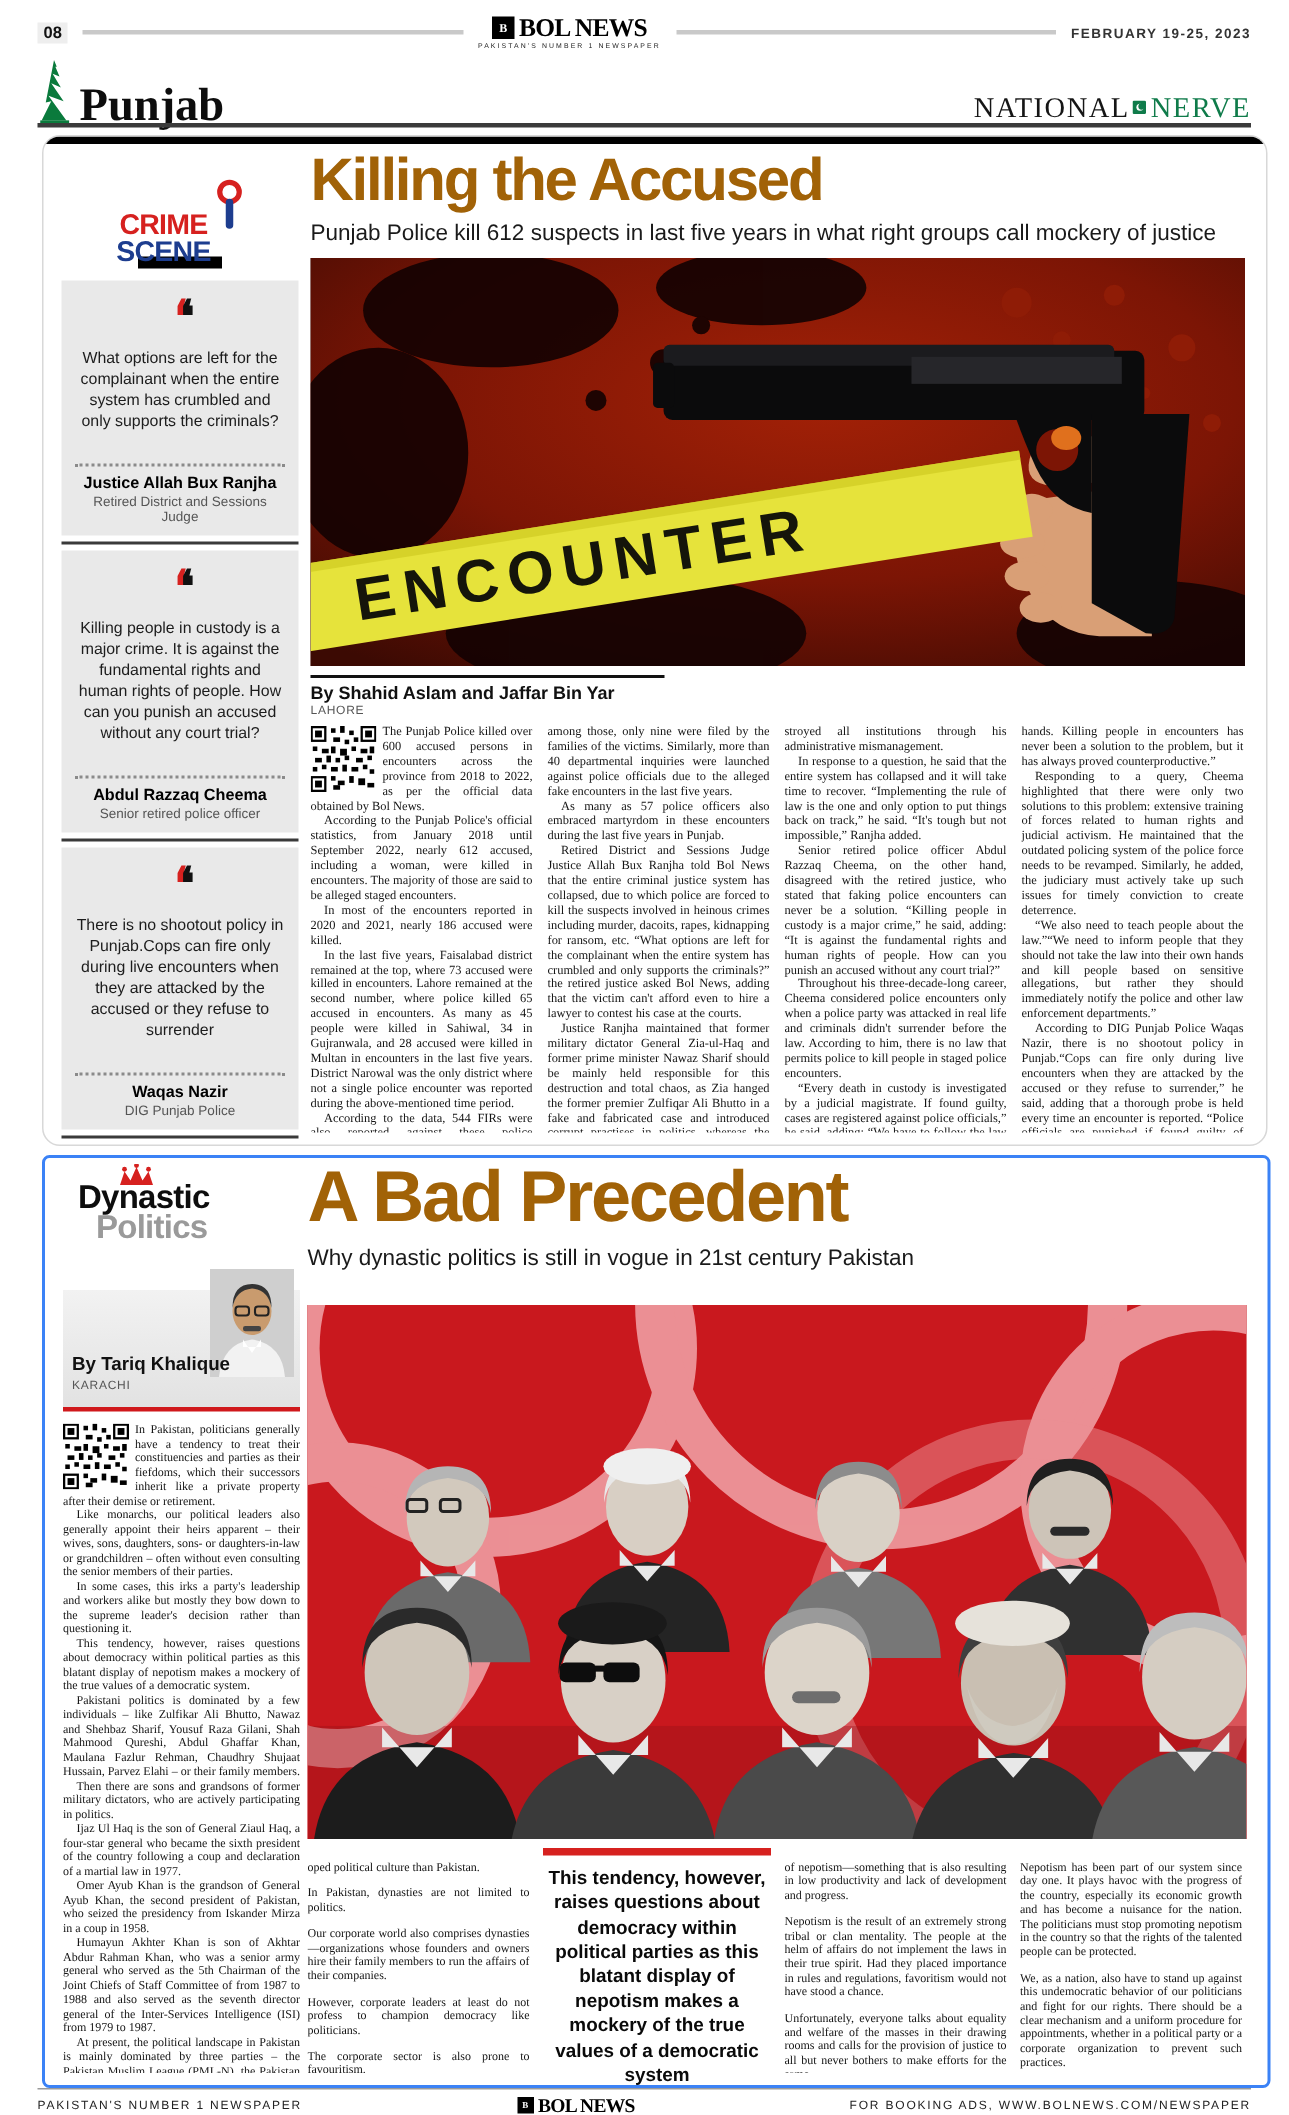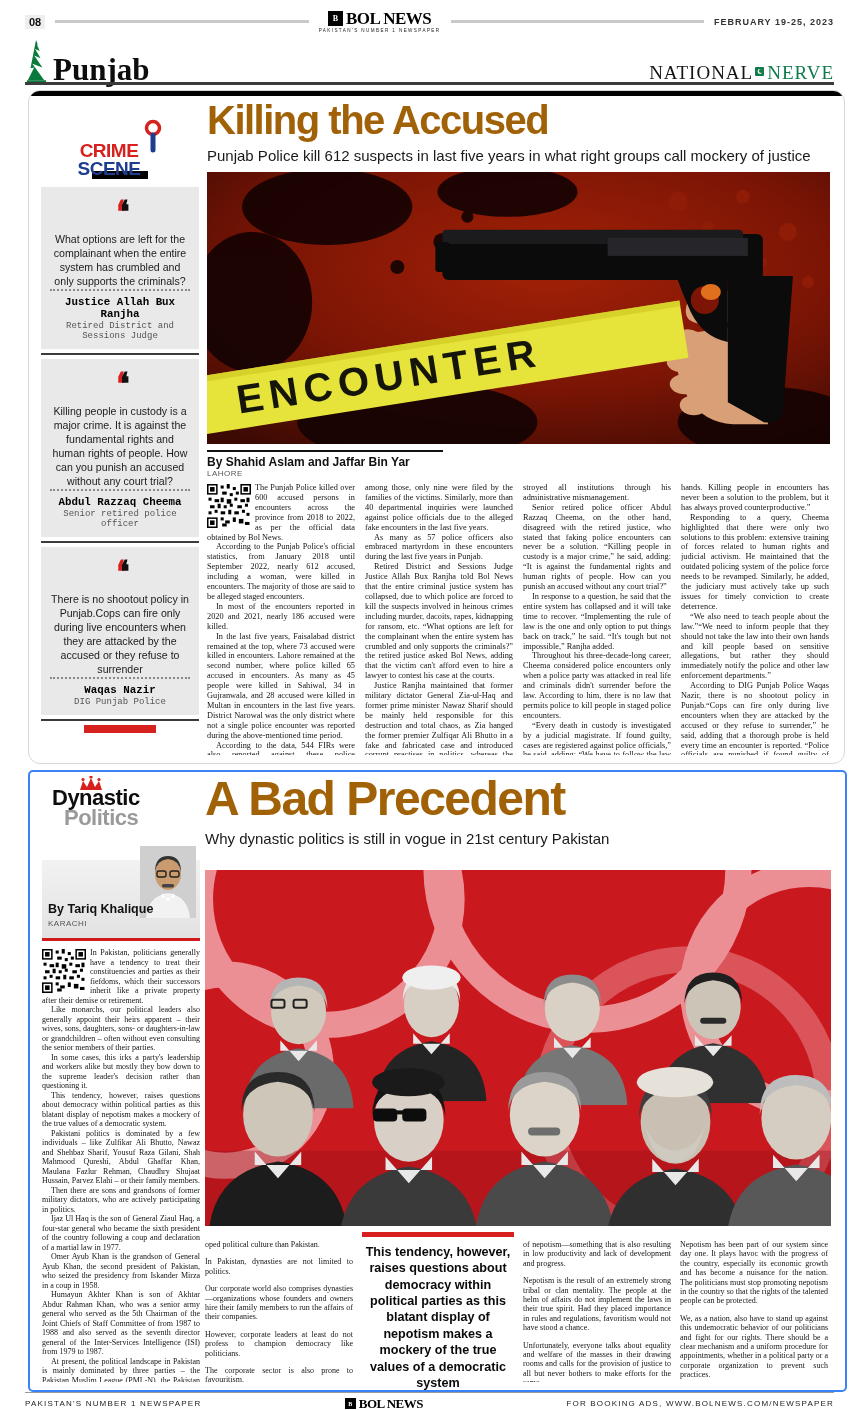--- a/index.html
+++ b/index.html
@@ -31,21 +31,21 @@
   .cs-words{text-align:center;line-height:.95;font-weight:900;font-size:19px;letter-spacing:-.5px;margin-top:48px;}
   .cs-crime{color:#d6211f;}
   .cs-scene{color:#1d3d8f;}
   .cs-minibar{width:56px;height:8px;background:#000;margin:4px auto 8px;}
   .qbox-wrap{border-bottom:2px solid #3a3a3a;margin-bottom:4px;padding-bottom:4px;}
   .qbox{background:#e9e9e9;padding:10px 9px 8px;text-align:center;}
   .qmark{font-size:30px;line-height:1;font-weight:900;letter-spacing:-6px;}
   .qmark .qr1{color:#d6211f;}
   .qmark .qr2{color:#111;}
   .qtext{font-size:10.6px;line-height:1.32;color:#1c1c1c;margin-top:6px;}
-  .qsep{border-top:2px dotted #8a8a8a;margin-top:0;padding-top:5px;font-family:Liberation Mono, monospace;}
+  .qsep{border-top:2px dotted #8a8a8a;margin-top:20px;padding-top:5px;}
   .qname{font-weight:bold;font-size:10.8px;color:#000;}
   .qtitle{font-size:9px;color:#555;margin-top:1px;}
   .redbar{width:72px;height:8px;background:#d6211f;margin:2px auto 0;}
 
   .a1main{position:absolute;left:178px;top:8px;right:14px;}
   .hl{font-weight:700;font-size:40px;letter-spacing:-1.5px;line-height:1.05;color:#a16207;}
   .hl2{font-size:48px;}
   .subhl{font-size:15px;color:#1a1a1a;margin-top:6px;}
   .photo{position:relative;margin-top:8px;width:100%;height:272px;overflow:hidden;background:#400a04;}
   .byline-blk{margin-top:6px;border-top:2px solid #111;width:236px;padding-top:3px;}
@@ -307,22 +307,22 @@
           <span><p>The Punjab Police killed over 600 accused persons in encounters across the province from 2018 to 2022, as per the official data obtained by Bol News.</p><p>According to the Punjab Police's official statistics, from January 2018 until September 2022, nearly 612 accused, including a woman, were killed in encounters. The majority of those are said to be alleged staged encounters.</p><p>In most of the encounters reported in 2020 and 2021, nearly 186 accused were killed.</p><p>In the last five years, Faisalabad district remained at the top, where 73 accused were killed in encounters. Lahore remained at the second number, where police killed 65 accused in encounters. As many as 45 people were killed in Sahiwal, 34 in Gujranwala, and 28 accused were killed in Multan in encounters in the last five years. District Narowal was the only district where not a single police encounter was reported during the above-mentioned time period.</p><p>According to the data, 544 FIRs were also reported against these police encounters, and</p></span>
         </div>
         <div class="ncol">
             <p>among those, only nine were filed by the families of the victims. Similarly, more than 40 departmental inquiries were launched against police officials due to the alleged fake encounters in the last five years.</p>
             <p>As many as 57 police officers also embraced martyrdom in these encounters during the last five years in Punjab.</p>
             <p>Retired District and Sessions Judge Justice Allah Bux Ranjha told Bol News that the entire criminal justice system has collapsed, due to which police are forced to kill the suspects involved in heinous crimes including murder, dacoits, rapes, kidnapping for ransom, etc. “What options are left for the complainant when the entire system has crumbled and only supports the criminals?” the retired justice asked Bol News, adding that the victim can't afford even to hire a lawyer to contest his case at the courts.</p>
             <p>Justice Ranjha maintained that former military dictator General Zia-ul-Haq and former prime minister Nawaz Sharif should be mainly held responsible for this destruction and total chaos, as Zia hanged the former premier Zulfiqar Ali Bhutto in a fake and fabricated case and introduced corrupt practises in politics, whereas the latter de-</p>
           </div>
         <div class="ncol">
             <p>stroyed all institutions through his administrative mismanagement.</p>
+            <p>In response to a question, he said that the entire system has collapsed and it will take time to recover. “Implementing the rule of law is the one and only option to put things back on track,” he said. “It's tough but not impossible,” Ranjha added.</p>
             <p>Senior retired police officer Abdul Razzaq Cheema, on the other hand, disagreed with the retired justice, who stated that faking police encounters can never be a solution. “Killing people in custody is a major crime,” he said, adding: “It is against the fundamental rights and human rights of people. How can you punish an accused without any court trial?”</p>
-            <p>In response to a question, he said that the entire system has collapsed and it will take time to recover. “Implementing the rule of law is the one and only option to put things back on track,” he said. “It's tough but not impossible,” Ranjha added.</p>
             <p>Throughout his three-decade-long career, Cheema considered police encounters only when a police party was attacked in real life and criminals didn't surrender before the law. According to him, there is no law that permits police to kill people in staged police encounters.</p>
             <p>“Every death in custody is investigated by a judicial magistrate. If found guilty, cases are registered against police officials,” he said, adding: “We have to follow the law of the land. We can't take the law into our own</p>
           </div>
         <div class="ncol">
             <p>hands. Killing people in encounters has never been a solution to the problem, but it has always proved counterproductive.”</p>
             <p>Responding to a query, Cheema highlighted that there were only two solutions to this problem: extensive training of forces related to human rights and judicial activism. He maintained that the outdated policing system of the police force needs to be revamped. Similarly, he added, the judiciary must actively take up such issues for timely conviction to create deterrence.</p>
             <p>“We also need to teach people about the law.”“We need to inform people that they should not take the law into their own hands and kill people based on sensitive allegations, but rather they should immediately notify the police and other law enforcement departments.”</p>
             <p>According to DIG Punjab Police Waqas Nazir, there is no shootout policy in Punjab.“Cops can fire only during live encounters when they are attacked by the accused or they refuse to surrender,” he said, adding that a thorough probe is held every time an encounter is reported. “Police officials are punished if found guilty of staging a fake encounter.”</p>
           </div>
       </div>

